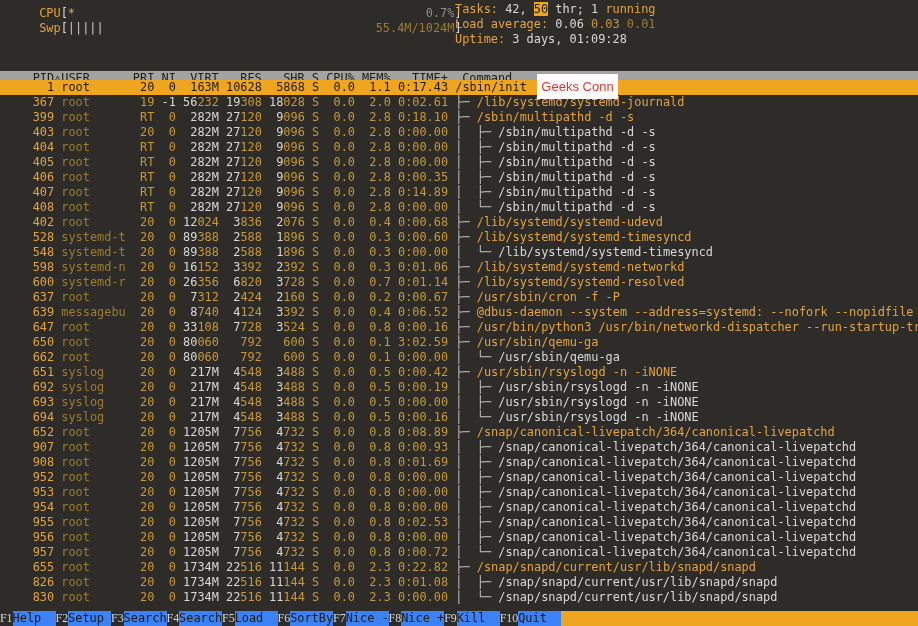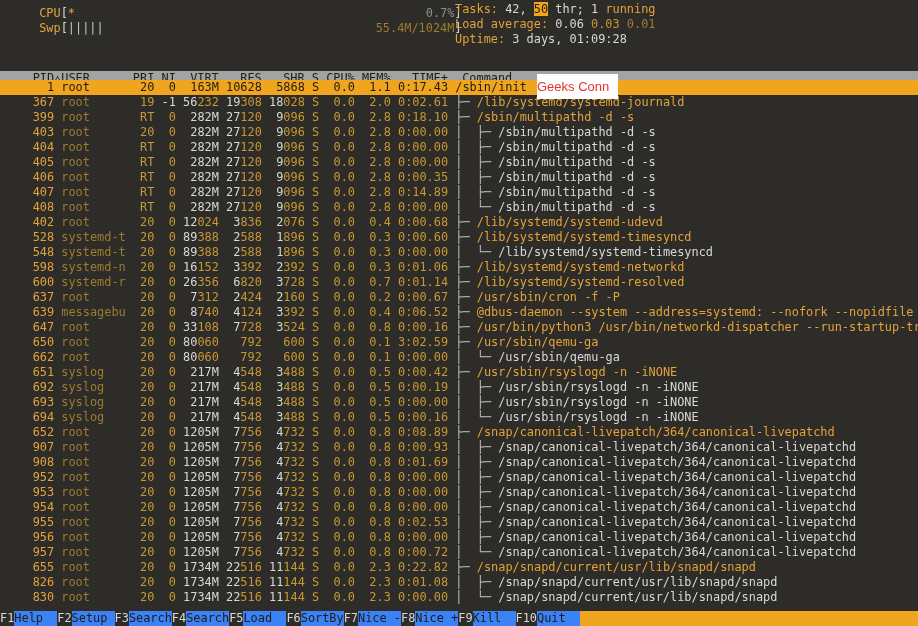--- a/index.html
+++ b/index.html
@@ -14,27 +14,27 @@
   .hdr{
     position:absolute;top:71px;left:0;width:100%;height:15px;
     background:#a3a3a3;color:#201c12;white-space:pre;padding-left:4px;
     box-sizing:border-box;overflow:hidden;
   }
   .rows{position:absolute;top:80px;left:0;width:100%;}
   .row{white-space:pre;height:15px;padding-left:4px;overflow:hidden;}
   .row.sel{background:#f0a51f;color:#201c12;}
   .fbar{position:absolute;left:0;bottom:0;width:100%;height:15px;display:flex;overflow:hidden;}
   .fkey{display:flex;}
-  .fk{color:#d8d8d6;white-space:pre;}
+  .fk{color:#d8d8d6;white-space:pre;font-family:Liberation Serif, serif;}
   .fl{background:#3b82f6;color:#201c12;white-space:pre;}
   .ffill{flex:1;background:#f0a51f;}
   .wm{
     position:absolute;left:537px;top:74px;width:81px;height:25px;background:#ffffff;
     color:#e8322a;font-family:"Liberation Sans",sans-serif;font-size:13px;
-    display:flex;align-items:center;
+    display:flex;align-items:center;justify-content:center;
   }
   
   .ab{color:#e3a33a;}   
   .am{color:#c79833;}   
   .ad{color:#9d7c2d;}   
   .wh{color:#d8d8d6;}   
   .gr{color:#8f8f88;}   
   .bars{color:#c6c6c2;} 
   .tr{color:#c0c0bb;}   
   .inv{background:#f0a51f;color:#201c12;} 

